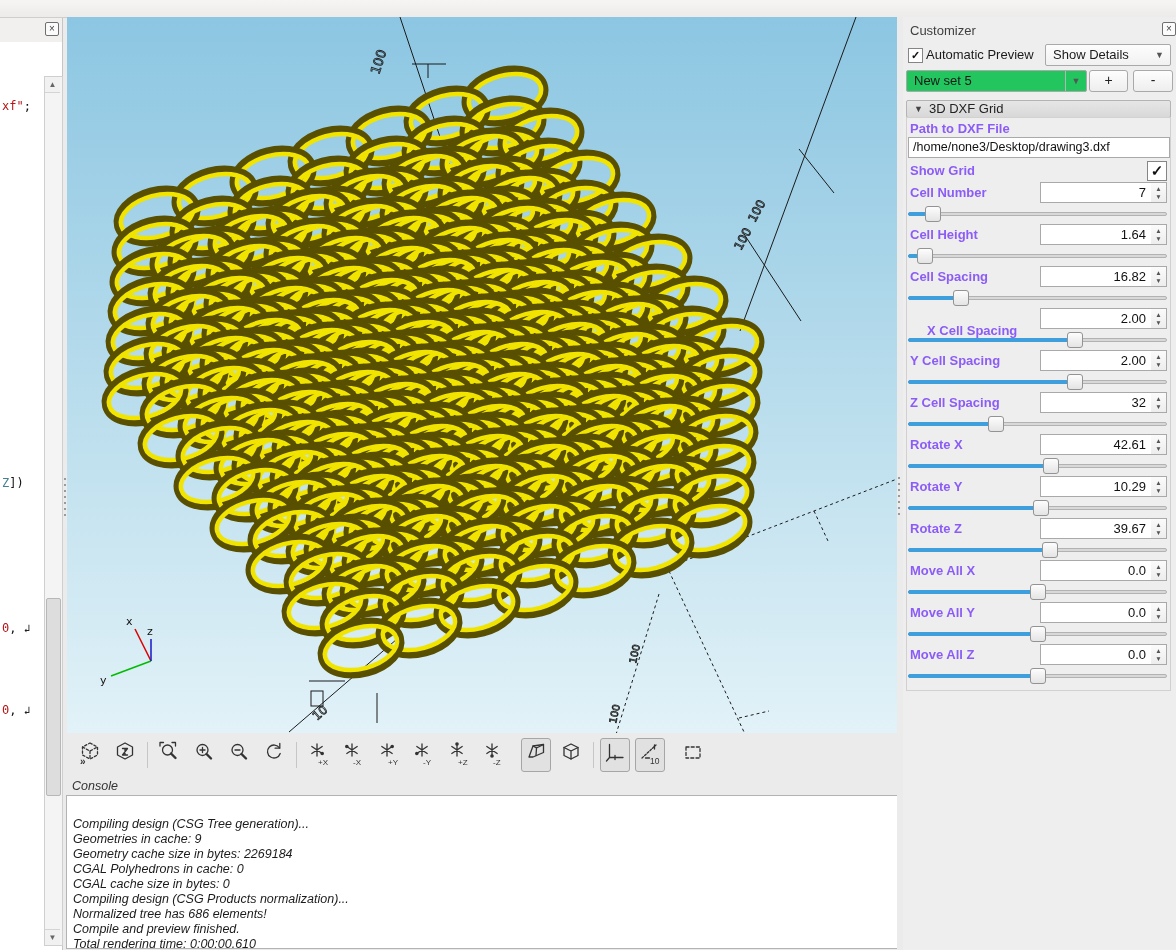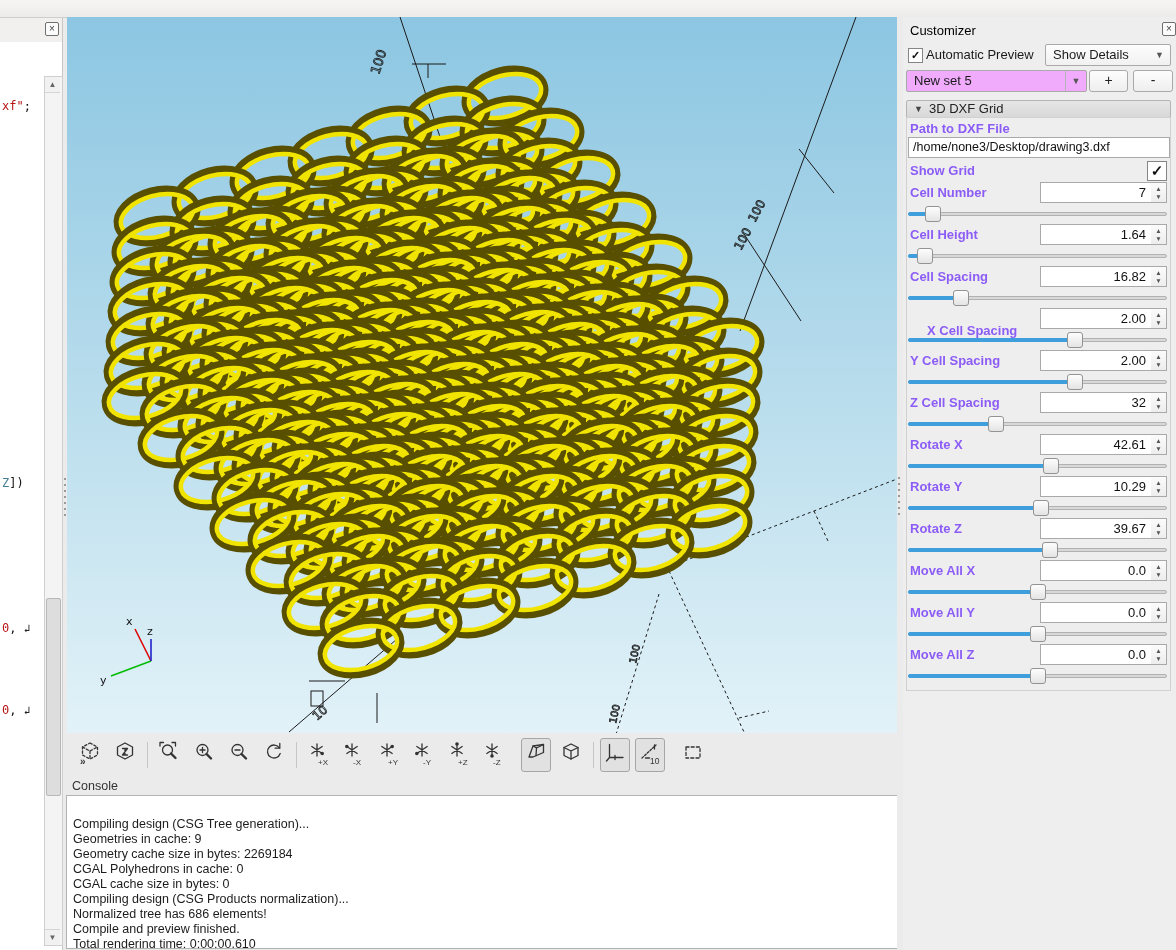--- a/index.html
+++ b/index.html
@@ -31,34 +31,34 @@
   #viewport{position:absolute;left:67px;top:17px;width:830px;height:716px;}
   #viewport svg{display:block;}
   
   #vtoolbar{position:absolute;left:67px;top:733px;width:830px;height:44px;background:#ebebeb;
             display:flex;align-items:center;padding-left:8px;box-sizing:border-box;}
   .tbtn{width:28px;height:32px;display:flex;align-items:center;justify-content:center;
         border:1px solid transparent;border-radius:3px;margin-right:5px;background:transparent;}
   .tbtn.pressed{background:#e1e1e1;border-color:#a6a6a6;}
   .tsep{width:1px;height:26px;background:#c6c6c6;margin:0 6px 0 2px;}
   
-  #consolePane{position:absolute;left:64px;top:777px;width:993px;height:173px;}
+  #consolePane{position:absolute;left:64px;top:777px;width:993px;height:173px;font-style:italic;}
   .c-head{position:absolute;left:0;top:0;right:0;height:18px;font-size:12.5px;color:#333;}
   .c-head .ttl{position:absolute;left:8px;top:2px;}
   .c-head .closebox{position:absolute;right:1px;top:2px;}
   .c-box{position:absolute;left:2px;top:18px;right:0;bottom:1px;background:#ffffff;
          border:1px solid #b3b3b3;overflow:hidden;}
   #clines{position:absolute;left:0;top:1px;right:17px;padding:20px 6px;font-size:12.5px;
           line-height:15px;color:#1c1c1c;}
   .c-scroll{position:absolute;right:0;top:0;bottom:0;width:16px;background:#f2f2f2;border-left:1px solid #c9c9c9;}
   
   .vsplit2{position:absolute;left:897px;top:17px;width:6px;height:933px;background:#ebebeb;
            border-right:1px solid #cccccc;}
   #customizer{position:absolute;left:903px;top:17px;width:273px;height:933px;background:#efeeee;font-size:13px;}
-  .cz-title{position:absolute;left:7px;top:6px;font-size:13px;color:#000000;}
+  .cz-title{position:absolute;left:7px;top:6px;font-size:13px;color:#404040;}
   .cz-close{position:absolute;left:259px;top:5px;}
   .cb{position:absolute;background:#fff;border:1px solid #858585;text-align:center;color:#111;}
   .cb.small{width:13px;height:13px;line-height:13px;font-size:11px;font-weight:bold;left:5px;top:31px;}
   .lbl{position:absolute;color:#1a1a1a;}
   .dd{position:absolute;background:linear-gradient(#fdfdfd,#f1f1f1);border:1px solid #a9a9a9;border-radius:2px;
       height:22px;box-sizing:border-box;line-height:20px;padding-left:7px;color:#1a1a1a;}
   .dd .arr{position:absolute;right:6px;top:0;color:#555;font-size:9px;line-height:20px;}
   .btnq{position:absolute;height:22px;box-sizing:border-box;border:1px solid #a9a9a9;border-radius:3px;
         background:linear-gradient(#fdfdfd,#eeeeee);text-align:center;line-height:19px;color:#222;font-size:14px;}
   .combo-arr{position:absolute;right:0;top:0;width:20px;height:20px;border-left:1px solid #b5b5b5;
@@ -1685,21 +1685,21 @@
     <div class="cz-title">Customizer</div>
     <span class="closebox cz-close">×</span>
 
     <div class="cb small">✓</div>
     <div class="lbl" style="left:23px;top:30px;">Automatic Preview</div>
     <div class="dd" style="left:142px;top:27px;width:126px;">
       <span>Show Details</span>
       <span class="arr">▼</span>
     </div>
 
-    <div class="dd" style="left:3px;top:53px;width:181px;background:#f0abfc;">
+    <div class="dd" style="left:3px;top:53px;width:181px;background:#22c55e;">
       <span>New set 5</span>
       <span class="combo-arr">▼</span>
     </div>
     <div class="btnq" style="left:186px;top:53px;width:39px;">+</div>
     <div class="btnq" style="left:230px;top:53px;width:40px;">-</div>
 
     <div class="secheader">
       <span class="tri">▼</span>
       <span class="txt">3D DXF Grid</span>
     </div>

